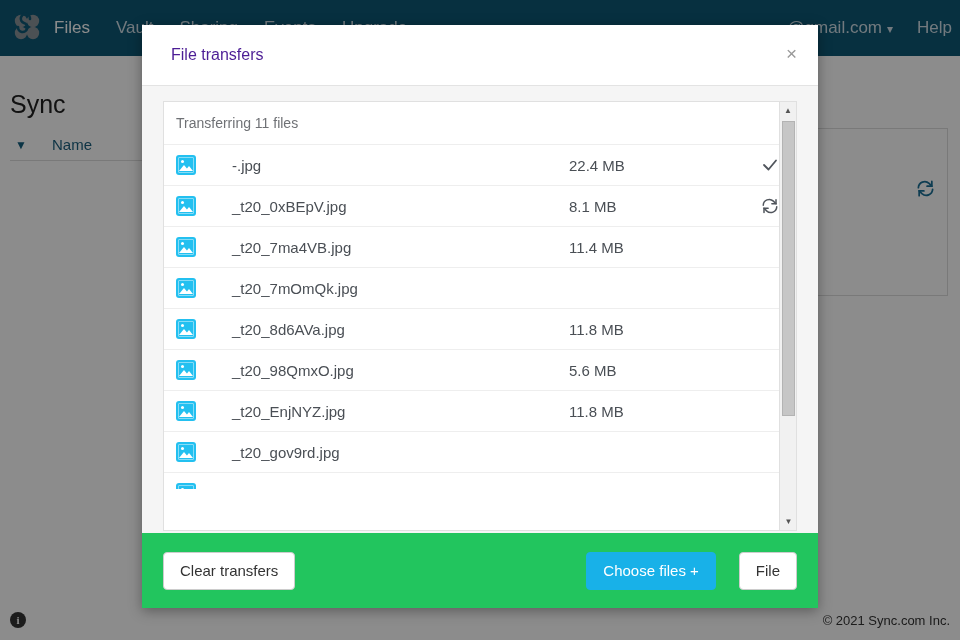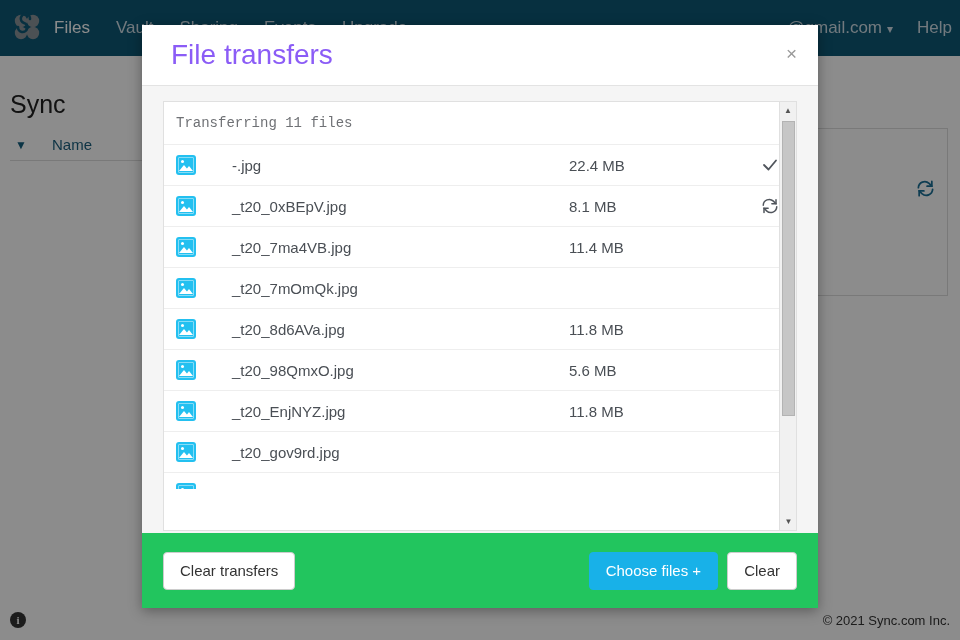--- a/index.html
+++ b/index.html
@@ -195,22 +195,22 @@
   .modal-header {
     height: 61px;
     flex: 0 0 auto;
     border-bottom: 1px solid #e3e3e3;
     display: flex;
     align-items: center;
     padding: 0 22px 0 29px;
     position: relative;
   }
   .modal-title {
-    font-size: 28px;
-    color: #8b5cf6;
+    font-size: 16px;
+    color: #4c1d95;
   }
   .modal-close {
     position: absolute;
     right: 16px; top: 16px;
     font-size: 19px;
     color: #9a9a9a;
     line-height: 1;
     cursor: pointer;
     padding: 3px 5px;
   }
@@ -233,21 +233,20 @@
 
   .list-status {
     height: 43px;
     display: flex;
     align-items: center;
     padding: 0 12px;
     color: #6f7175;
     font-size: 14px;
     border-bottom: 1px solid #eeeeee;
     background: #ffffff;
-    font-family: Liberation Mono, monospace;
   }
 
   .file-row {
     height: 41px;
     display: flex;
     align-items: center;
     padding: 0 0 0 12px;
     border-bottom: 1px solid #eeeeee;
     background: #ffffff;
     position: relative;
@@ -391,21 +390,21 @@
     color: #333333;
   }
   .btn-primary {
     background: #18b1e8;
     border: 1px solid #18b1e8;
     color: #ffffff;
   }
   .footer-right {
     display: flex;
     align-items: center;
-    gap: 9px;
+    gap: 23px;
   }
 </style>
 </head>
 <body>
 
 <div id="app">
 
   <div class="page">
 
     <div class="topnav">
@@ -601,17 +600,17 @@
           </div>
           <div class="sb-arrow" style="position:absolute;bottom:0;width:17px;">▼</div>
         </div>
       </div>
     </div>
 
     <div class="modal-footer">
       <button class="btn btn-default">Clear transfers</button>
       <div class="footer-right">
         <button class="btn btn-primary">Choose files +</button>
-        <button class="btn btn-default">Clear</button>
+        <button class="btn btn-default">File</button>
       </div>
     </div>
   </div>
 </div>
 
 </body></html>

